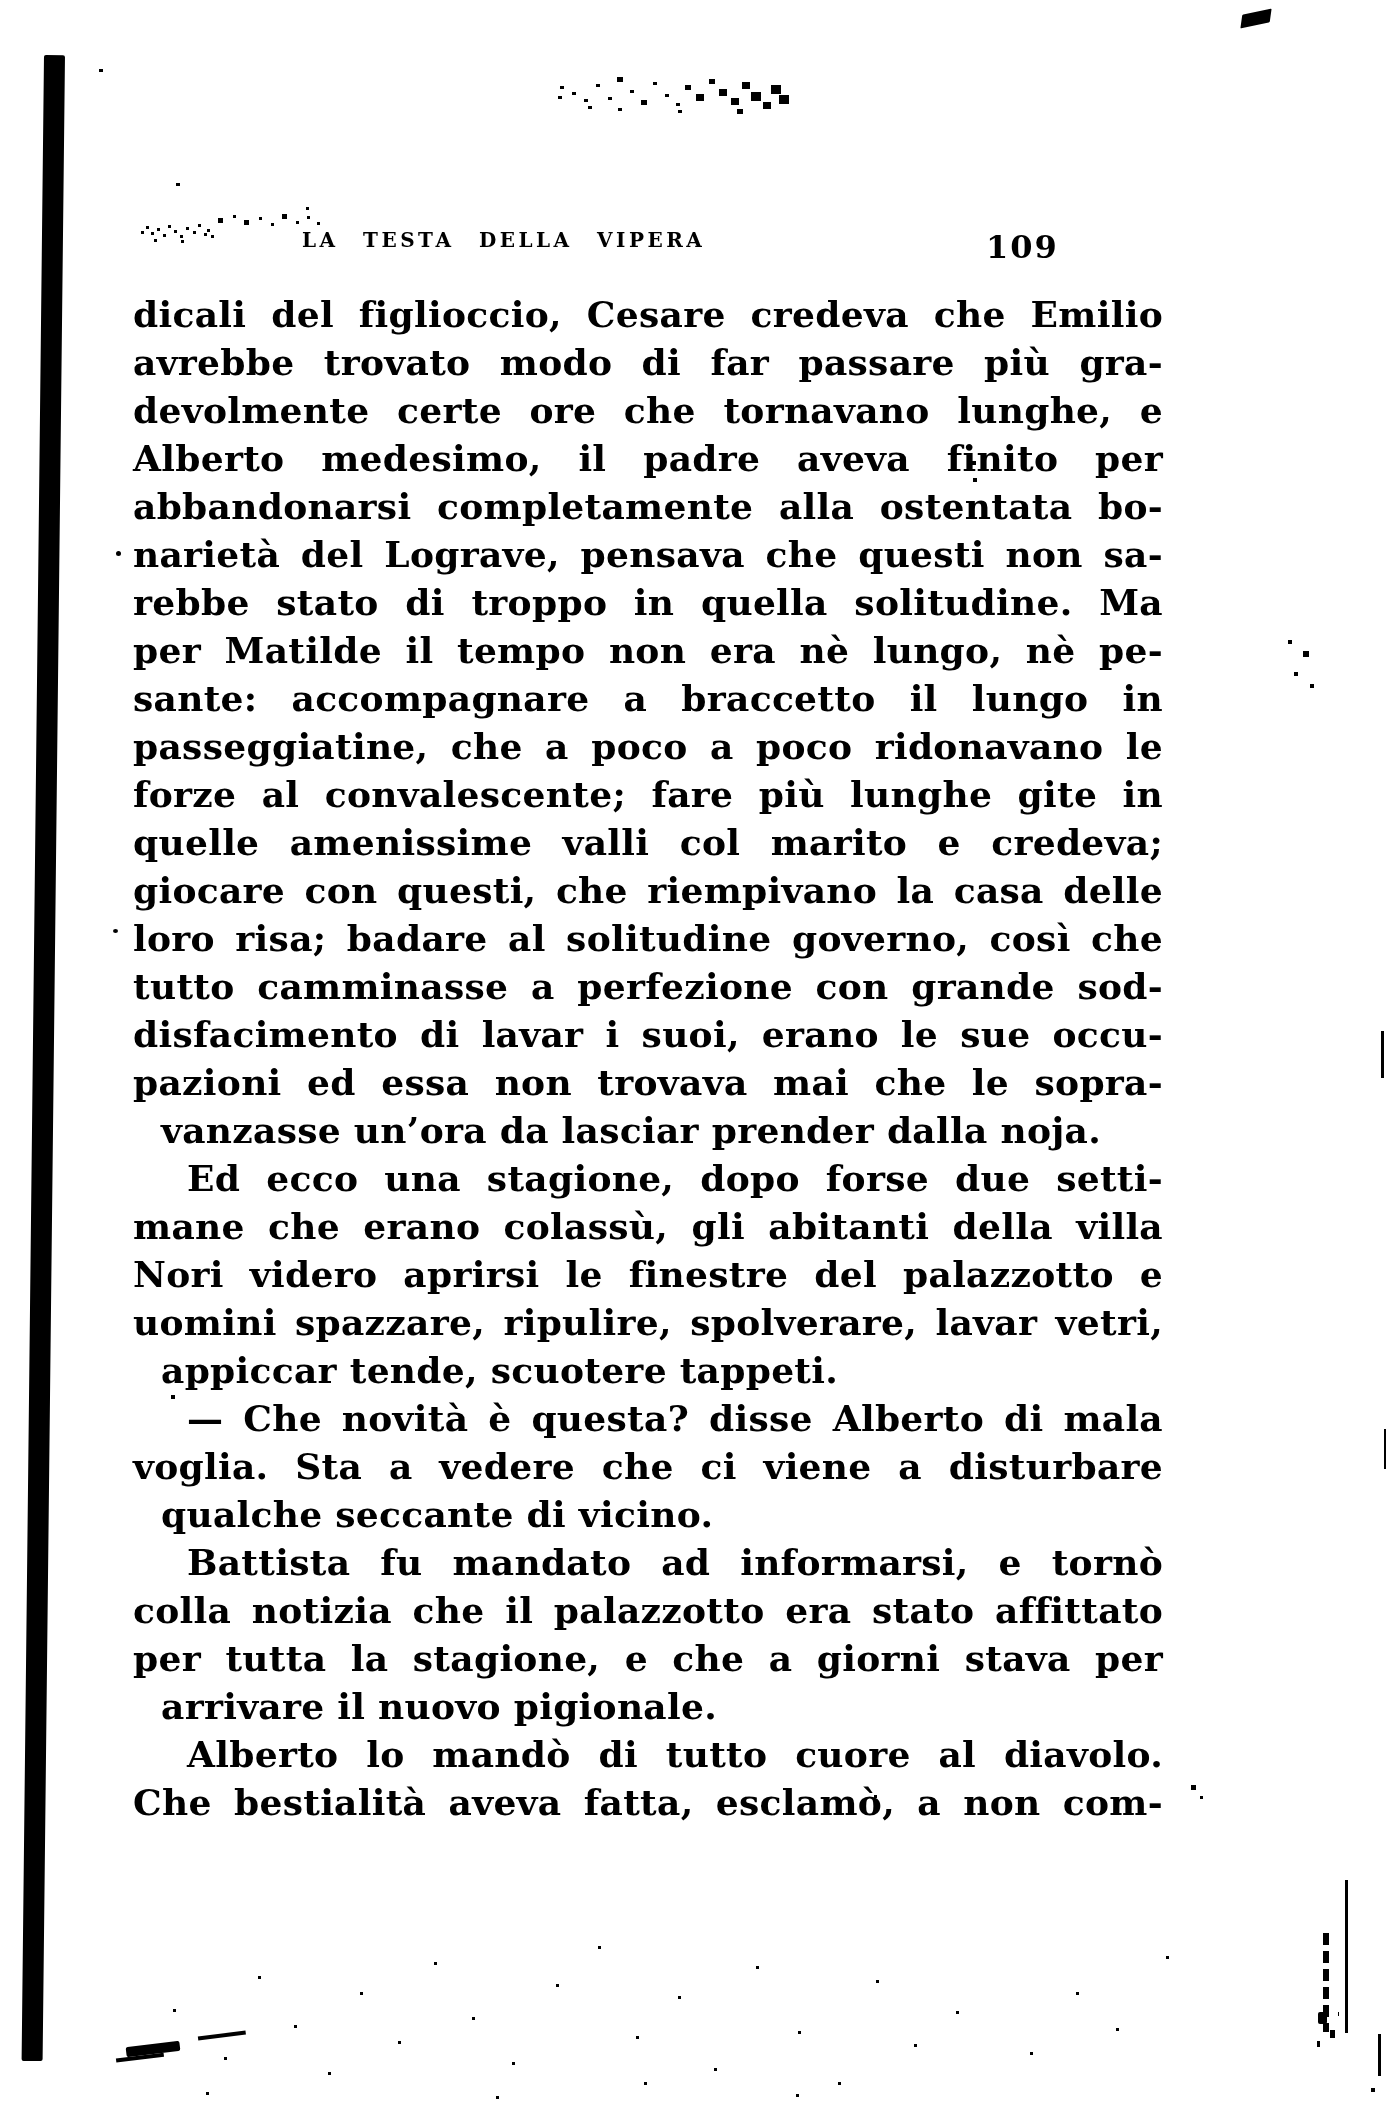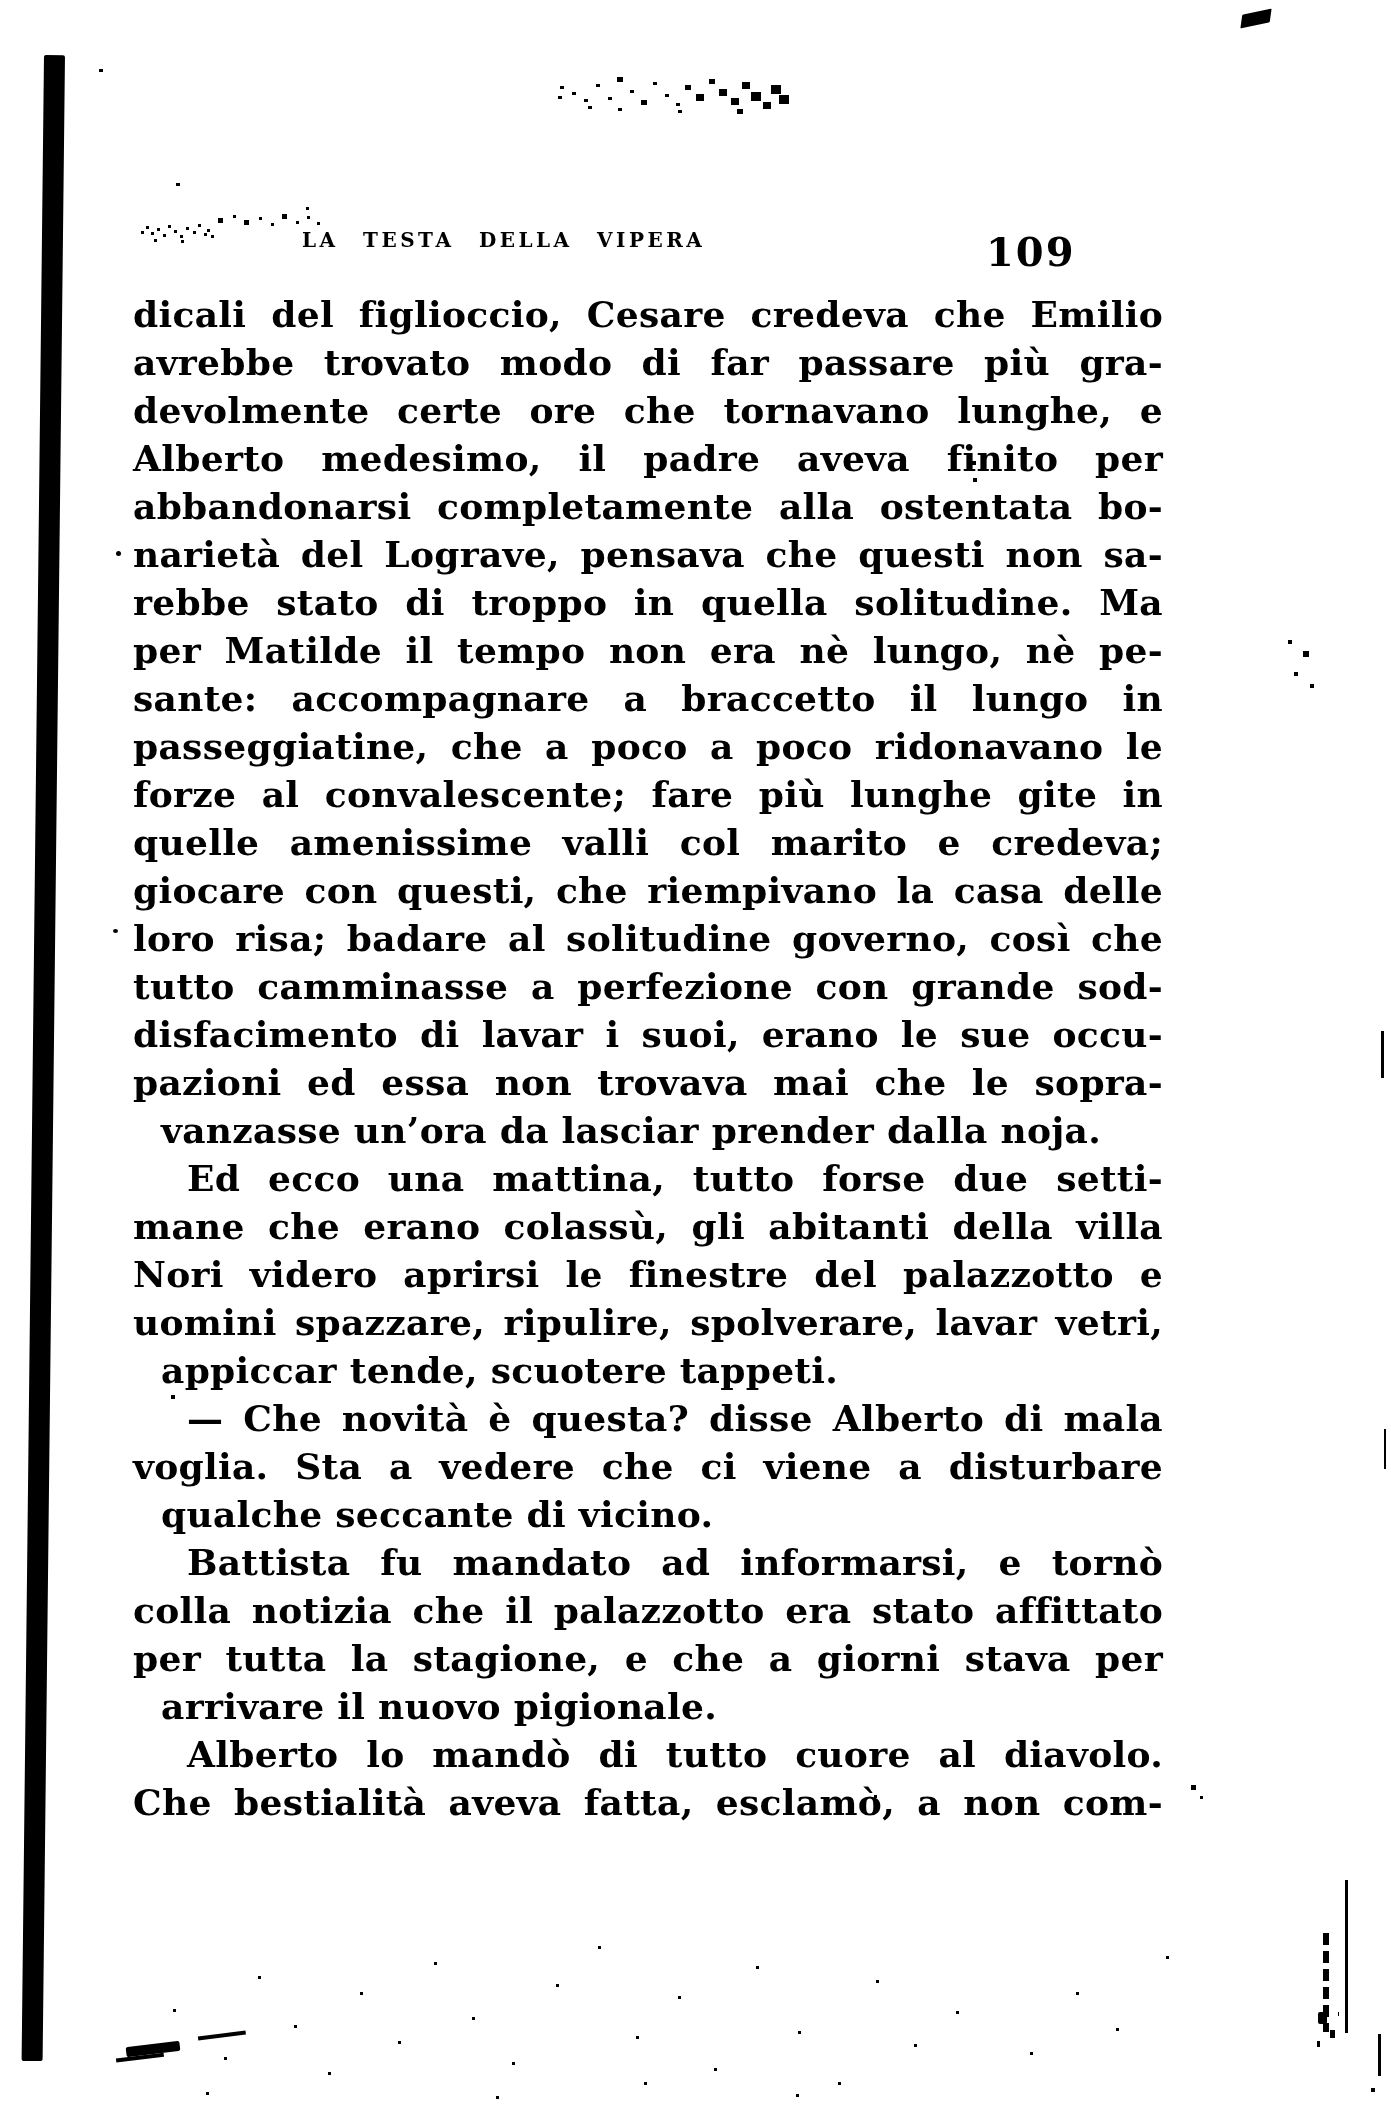--- a/index.html
+++ b/index.html
@@ -19,21 +19,21 @@
     left: 302px; top: 228px;
     font-size: 20px;
     font-weight: 700;
     letter-spacing: 3.5px;
     word-spacing: 14px;
     white-space: nowrap;
   }
   .page-number {
     position: absolute;
     left: 986px; top: 228px;
-    font-size: 40px;
+    font-size: 32px;
     font-weight: 700;
     letter-spacing: 2px;
   }
 
   
   .body-text {
     position: absolute;
     left: 133px; top: 290px;
     width: 1030px;
     font-size: 36px;
@@ -175,21 +175,21 @@
       <div class="line">sante: accompagnare a braccetto il lungo in</div>
       <div class="line">passeggiatine, che a poco a poco ridonavano le</div>
       <div class="line">forze al convalescente; fare più lunghe gite in</div>
       <div class="line">quelle amenissime valli col marito e credeva;</div>
       <div class="line">giocare con questi, che riempivano la casa delle</div>
       <div class="line">loro risa; badare al solitudine governo, così che</div>
       <div class="line">tutto camminasse a perfezione con grande sod-</div>
       <div class="line">disfacimento di lavar i suoi, erano le sue occu-</div>
       <div class="line">pazioni ed essa non trovava mai che le sopra-</div>
       <div class="line end">vanzasse un’ora da lasciar prender dalla noja.</div>
-      <div class="line indent">Ed ecco una mattina, tutto forse due setti-</div>
+      <div class="line indent">Ed ecco una stagione, dopo forse due setti-</div>
       <div class="line">mane che erano colassù, gli abitanti della villa</div>
       <div class="line">Nori videro aprirsi le finestre del palazzotto e</div>
       <div class="line">uomini spazzare, ripulire, spolverare, lavar vetri,</div>
       <div class="line end">appiccar tende, scuotere tappeti.</div>
       <div class="line indent">— Che novità è questa? disse Alberto di mala</div>
       <div class="line">voglia. Sta a vedere che ci viene a disturbare</div>
       <div class="line end">qualche seccante di vicino.</div>
       <div class="line indent">Battista fu mandato ad informarsi, e tornò</div>
       <div class="line">colla notizia che il palazzotto era stato affittato</div>
       <div class="line">per tutta la stagione, e che a giorni stava per</div>

